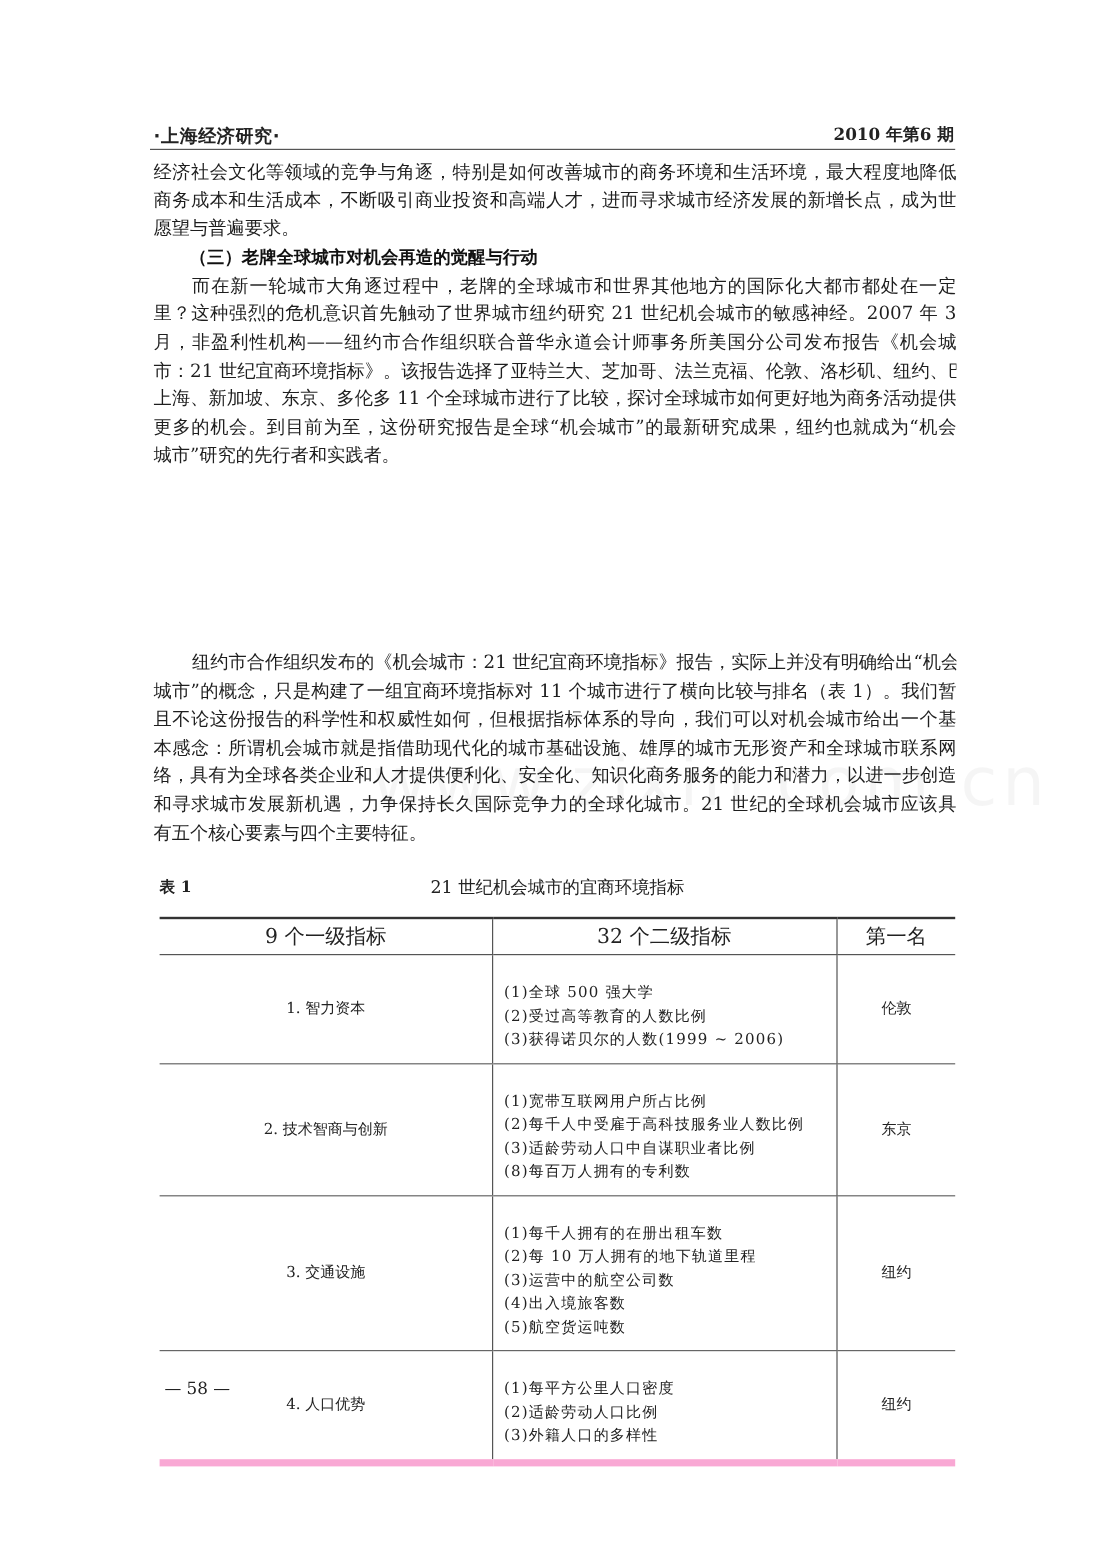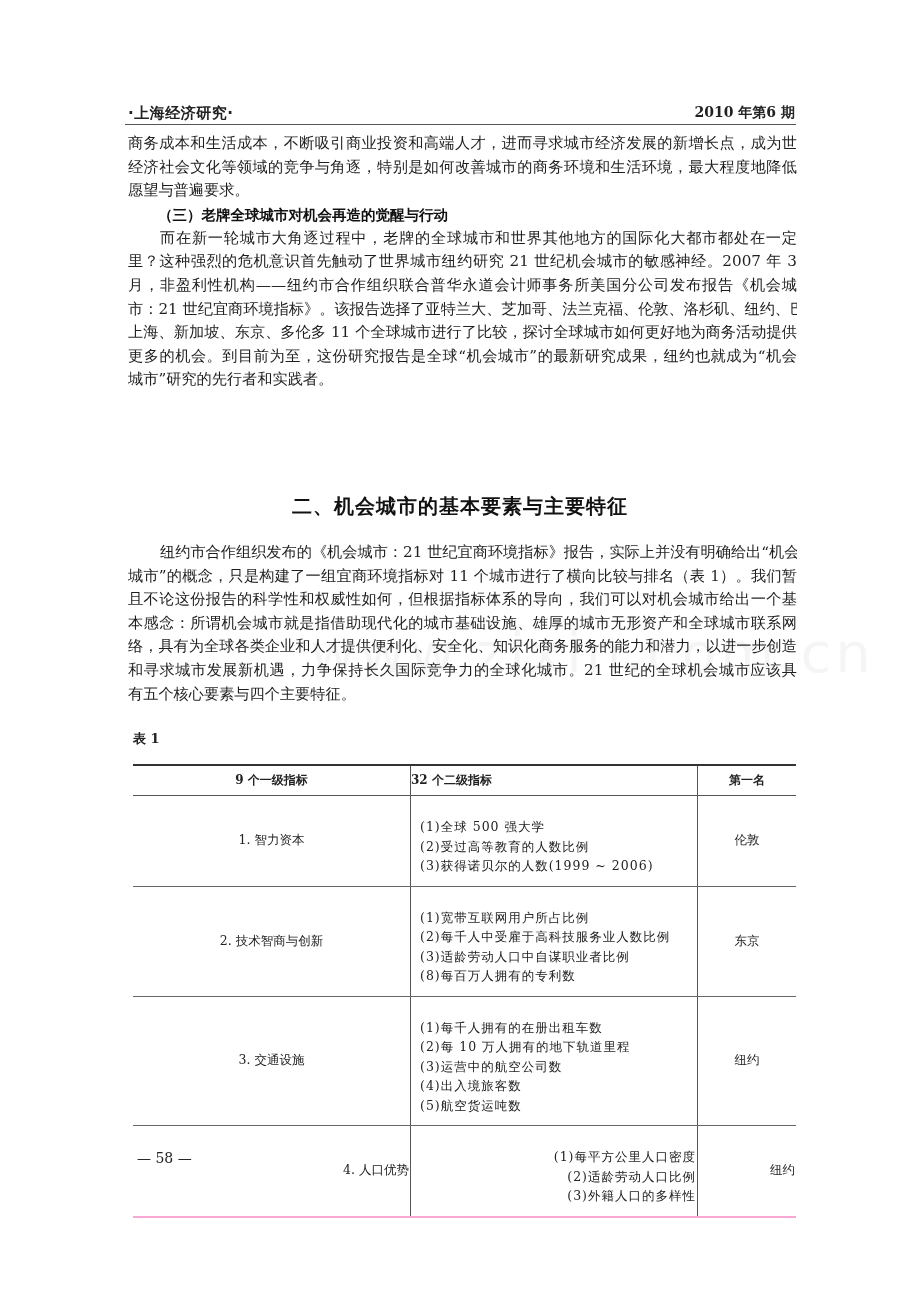--- a/index.html
+++ b/index.html
@@ -14,72 +14,72 @@
   .line{height:23.6px;line-height:23.6px;font-size:15.2px;white-space:nowrap;text-align:justify;text-align-last:justify;overflow:hidden;color:#1e1e1e;}
   .line.last{text-align-last:left;}
   .indent{padding-left:32px;}
   .subhead{font-family:"DejaVu Sans","Liberation Sans",sans-serif;font-weight:bold;font-size:14.5px;height:24px;line-height:24px;padding-left:30px;color:#111;}
   .section-title{position:absolute;left:0;width:920px;top:493px;text-align:center;font-family:"DejaVu Sans","Liberation Sans",sans-serif;font-size:20px;font-weight:bold;color:#111;letter-spacing:1px;}
   .watermark{position:absolute;left:310px;top:620px;font-family:"DejaVu Sans","Liberation Sans",sans-serif;font-size:56px;color:rgba(0,0,0,0.04);letter-spacing:4px;pointer-events:none;}
   .table-caption{position:absolute;left:133px;top:730px;width:663px;height:22px;}
   .tc-label{position:absolute;left:0;top:0;font-size:13px;font-weight:bold;}
   .tc-title{position:absolute;left:0;width:663px;top:0;text-align:center;font-size:14.5px;color:#222;}
   table.data{position:absolute;left:133px;top:764px;width:663px;border-collapse:collapse;font-size:12.5px;color:#222;font-family:"DejaVu Serif","Liberation Serif",serif;}
-  table.data th{font-weight:bold;height:27px;border-top:2px solid #333;border-bottom:1px solid #555;font-size:12px;}
+  table.data th{font-weight:normal;height:27px;border-top:2px solid #333;border-bottom:1px solid #555;font-size:17px;}
   table.data td{border-bottom:1px solid #666;vertical-align:middle;}
-  table.data tr:last-child td{border-bottom:2px solid #f9a8d4;text-align:right;}
+  table.data tr:last-child td{border-bottom:6px solid #f9a8d4;}
   table.data .c1{width:275px;text-align:center;}
   table.data .c2{width:276px;text-align:left;padding-left:9px;border-left:1px solid #555;border-right:1px solid #555;}
   table.data .c3{text-align:center;}
-  table.data th.c2{text-align:left;padding-left:0;}
+  table.data th.c2{text-align:center;padding-left:0;}
   .sub-list{padding:8px 0 9px 0;margin-top:12px;}
   .sub-item{height:19.5px;line-height:19.5px;white-space:nowrap;letter-spacing:1px;}
   .folio{position:absolute;left:137px;top:1150px;font-size:14px;color:#222;}
 </style>
 </head>
 <body>
 
 <div class="page">
 
   <div class="running-head">
     <span class="rh-left">·上海经济研究·</span>
     <span class="rh-right">2010 年第6 期</span>
   </div>
   <div class="rh-rule"></div>
 
   <div class="watermark">www.zixin.com.cn</div>
 
   <div class="body-block" style="top:132px;">
+    <div class="line">经济社会文化等领域的竞争与角逐，特别是如何改善城市的商务环境和生活环境，最大程度地降低</div>
     <div class="line">商务成本和生活成本，不断吸引商业投资和高端人才，进而寻求城市经济发展的新增长点，成为世</div>
-    <div class="line">经济社会文化等领域的竞争与角逐，特别是如何改善城市的商务环境和生活环境，最大程度地降低</div>
     <div class="line last">愿望与普遍要求。</div>
     <div class="subhead">（三）老牌全球城市对机会再造的觉醒与行动</div>
     <div class="line indent">而在新一轮城市大角逐过程中，老牌的全球城市和世界其他地方的国际化大都市都处在一定</div>
     <div class="line">里？这种强烈的危机意识首先触动了世界城市纽约研究 21 世纪机会城市的敏感神经。2007 年 3</div>
     <div class="line">月，非盈利性机构——纽约市合作组织联合普华永道会计师事务所美国分公司发布报告《机会城</div>
     <div class="line">市：21 世纪宜商环境指标》。该报告选择了亚特兰大、芝加哥、法兰克福、伦敦、洛杉矶、纽约、巴黎、</div>
     <div class="line">上海、新加坡、东京、多伦多 11 个全球城市进行了比较，探讨全球城市如何更好地为商务活动提供</div>
     <div class="line">更多的机会。到目前为至，这份研究报告是全球“机会城市”的最新研究成果，纽约也就成为“机会</div>
     <div class="line last">城市”研究的先行者和实践者。</div>
   </div>
 
-  <div class="section-title">二、机会城市的基本要素与主要特征</div>
 
   <div class="body-block" style="top:541px;">
     <div class="line indent">纽约市合作组织发布的《机会城市：21 世纪宜商环境指标》报告，实际上并没有明确给出“机会</div>
     <div class="line">城市”的概念，只是构建了一组宜商环境指标对 11 个城市进行了横向比较与排名（表 1）。我们暂</div>
     <div class="line">且不论这份报告的科学性和权威性如何，但根据指标体系的导向，我们可以对机会城市给出一个基</div>
     <div class="line">本感念：所谓机会城市就是指借助现代化的城市基础设施、雄厚的城市无形资产和全球城市联系网</div>
     <div class="line">络，具有为全球各类企业和人才提供便利化、安全化、知识化商务服务的能力和潜力，以进一步创造</div>
     <div class="line">和寻求城市发展新机遇，力争保持长久国际竞争力的全球化城市。21 世纪的全球机会城市应该具</div>
     <div class="line last">有五个核心要素与四个主要特征。</div>
   </div>
 
   <div class="table-caption">
     <span class="tc-label">表 1</span>
+    <div class="tc-title">21 世纪机会城市的宜商环境指标</div>
   </div>
 
   <table class="data">
     <thead>
       <tr>
         <th class="c1">9 个一级指标</th>
         <th class="c2">32 个二级指标</th>
         <th class="c3">第一名</th>
       </tr>
     </thead>

